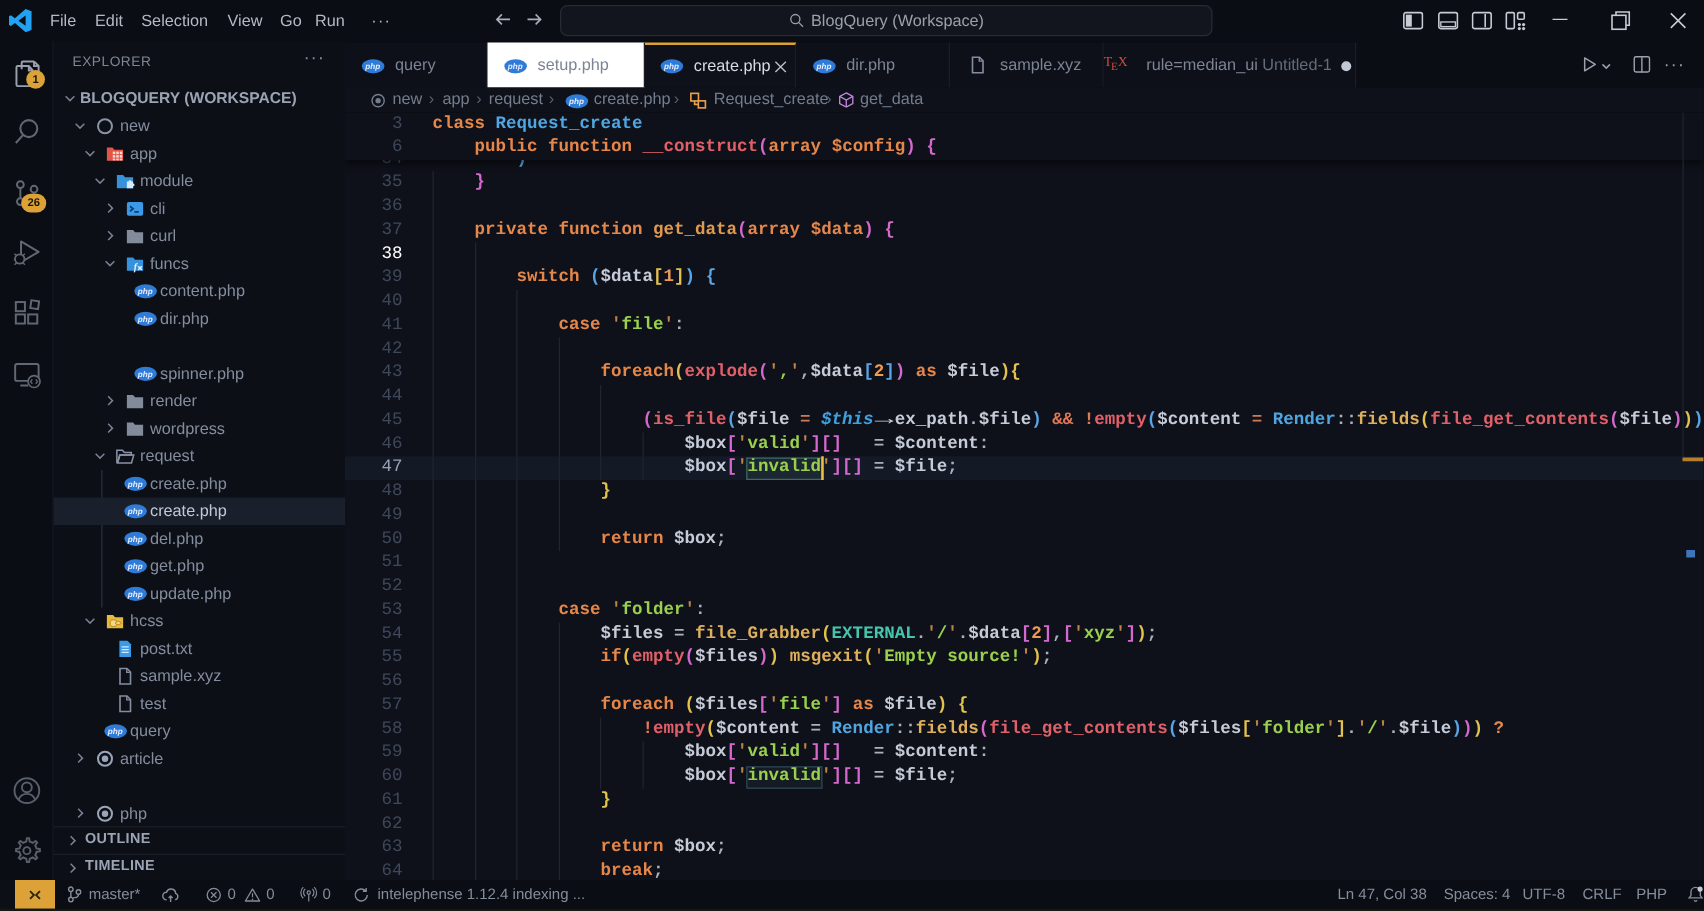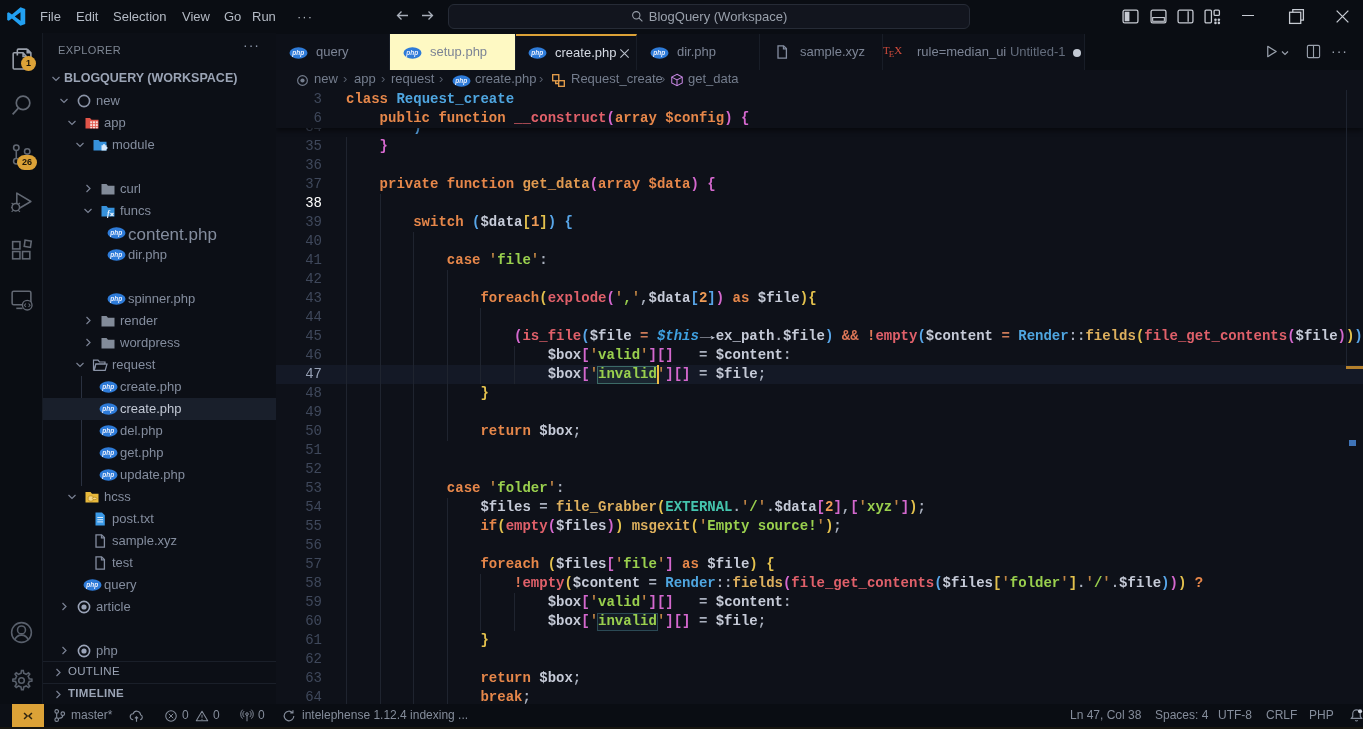--- a/index.html
+++ b/index.html
@@ -204,20 +204,31 @@
   <div class="row" style="top:101px">
       <svg class="abs" style="left:31px;top:5px" width="12" height="12" viewBox="0 0 12 12">
         <path d="M2.5 4 L6 7.5 L9.5 4" stroke="#7a8294" stroke-width="1.2" fill="none"></path>
       </svg>
       <svg class="abs" style="left:49px;top:3px" width="16" height="16" viewBox="0 0 16 16">
         <path d="M1.5 3 H6.5 L8 4.8 H14.5 V13.5 H1.5 Z" fill="#3792dc"></path>
         <path d="M9.5 8.2 h1.4 a1.1 1.1 0 1 1 2.2 0 h1.4 v1.6 a1.1 1.1 0 1 1 0 2.2 v1.6 h-5 z" fill="#d6e9fb"></path>
       </svg>
       <div class="rowlbl" style="left:69px;font-size:13px;color:#848d9e">module</div>
     </div>
+  <div class="row" style="top:123px">
+      <svg class="abs" style="left:39px;top:5px" width="12" height="12" viewBox="0 0 12 12">
+        <path d="M4.5 2 L8 5.5 L4.5 9" stroke="#7a8294" stroke-width="1.2" fill="none"></path>
+      </svg>
+      <svg class="abs" style="left:57px;top:3px" width="16" height="16" viewBox="0 0 16 16">
+        <rect x="1.5" y="2.5" width="13" height="11" rx="1.5" fill="#3b9ae8"></rect>
+        <path d="M4 6 L6.5 8 L4 10" stroke="#0d3f70" stroke-width="1.4" fill="none"></path>
+        <path d="M7.5 10.5 H11" stroke="#0d3f70" stroke-width="1.4"></path>
+      </svg>
+      <div class="rowlbl" style="left:77px;font-size:13px;color:#848d9e">cli</div>
+    </div>
   <div class="row" style="top:145px">
       <svg class="abs" style="left:39px;top:5px" width="12" height="12" viewBox="0 0 12 12">
         <path d="M4.5 2 L8 5.5 L4.5 9" stroke="#7a8294" stroke-width="1.2" fill="none"></path>
       </svg>
       <svg class="abs" style="left:57px;top:3px" width="16" height="16" viewBox="0 0 16 16">
         <path d="M1.5 3 H6.5 L8 4.8 H14.5 V13.5 H1.5 Z" fill="#828b99"></path>
       </svg>
       <div class="rowlbl" style="left:77px;font-size:13px;color:#848d9e">curl</div>
     </div>
   <div class="row" style="top:167px">
@@ -229,21 +240,21 @@
         <text x="7" y="13" font-family="Liberation Serif" font-style="italic" font-weight="bold" font-size="8" fill="#eaf3fd">f</text>
         <path d="M10.5 10 l3 3 m0 -3 l-3 3" stroke="#eaf3fd" stroke-width="1.1"></path>
       </svg>
       <div class="rowlbl" style="left:77px;font-size:13px;color:#848d9e">funcs</div>
     </div>
   <div class="row" style="top:189px">
       <svg class="abs" style="left:64px;top:5px" width="19" height="12" viewBox="0 0 19 12">
         <ellipse cx="9.5" cy="6" rx="9" ry="5.7" fill="#2e7bd8"></ellipse>
         <text x="3.2" y="8.4" font-family="Liberation Sans" font-style="italic" font-weight="bold" font-size="6.5" fill="#e8eefc">php</text>
       </svg>
-      <div class="rowlbl" style="left:85px;font-size:17px;color:#848d9e">content.php</div>
+      <div class="rowlbl" style="left:85px;font-size:13px;color:#848d9e">content.php</div>
     </div>
   <div class="row" style="top:211px">
       <svg class="abs" style="left:64px;top:5px" width="19" height="12" viewBox="0 0 19 12">
         <ellipse cx="9.5" cy="6" rx="9" ry="5.7" fill="#2e7bd8"></ellipse>
         <text x="3.2" y="8.4" font-family="Liberation Sans" font-style="italic" font-weight="bold" font-size="6.5" fill="#e8eefc">php</text>
       </svg>
       <div class="rowlbl" style="left:85px;font-size:13px;color:#848d9e">dir.php</div>
     </div>
   <div class="row" style="top:255px">
       <svg class="abs" style="left:64px;top:5px" width="19" height="12" viewBox="0 0 19 12">
@@ -378,39 +389,39 @@
         <circle cx="8" cy="8" r="5.6" stroke="#9ba4b8" stroke-width="1.6" fill="none"></circle>
         <circle cx="8" cy="8" r="2.6" fill="#9ba4b8"></circle>
       </svg>
       <div class="rowlbl" style="left:53px;font-size:13px;color:#848d9e">php</div>
     </div>
   <div class="abs" style="left:0;top:628px;width:233px;height:1px;background:#1a1f29"></div>
   <div class="row" style="top:628px">
       <svg class="abs" style="left:9px;top:6px" width="12" height="12" viewBox="0 0 12 12">
         <path d="M4.5 2 L8 5.5 L4.5 9" stroke="#7a8294" stroke-width="1.2" fill="none"></path>
       </svg>
-      <div class="rowlbl" style="left:25px;top:4px;font-weight:normal;font-size:11.5px;color:#9ba4b5;letter-spacing:0.3px">OUTLINE</div>
+      <div class="rowlbl" style="left:25px;top:4px;font-weight:bold;font-size:11.5px;color:#9ba4b5;letter-spacing:0.3px">OUTLINE</div>
     </div>
   <div class="abs" style="left:0;top:650px;width:233px;height:1px;background:#1a1f29"></div>
   <div class="row" style="top:650px">
       <svg class="abs" style="left:9px;top:6px" width="12" height="12" viewBox="0 0 12 12">
         <path d="M4.5 2 L8 5.5 L4.5 9" stroke="#7a8294" stroke-width="1.2" fill="none"></path>
       </svg>
       <div class="rowlbl" style="left:25px;top:4px;font-weight:bold;font-size:11.5px;color:#9ba4b5;letter-spacing:0.3px">TIMELINE</div>
     </div>
 </div>
 <div class="abs" id="tabbar">
   <div class="tab" style="left:0px;width:114px;background:#0d1018">
     <svg class="abs" style="left:13px;top:13px" width="19" height="12" viewBox="0 0 19 12">
         <ellipse cx="9.5" cy="6" rx="9" ry="5.7" fill="#2e7bd8"></ellipse>
         <text x="3.2" y="8.4" font-family="Liberation Sans" font-style="italic" font-weight="bold" font-size="6.5" fill="#e8eefc">php</text>
       </svg>
     <div class="tablbl" style="left:40px">query</div>
   </div>
-  <div class="tab" style="left:114px;width:126px;background:#fef9c3">
+  <div class="tab" style="left:114px;width:126px;background:#ffffff">
     <svg class="abs" style="left:13px;top:13px" width="19" height="12" viewBox="0 0 19 12">
         <ellipse cx="9.5" cy="6" rx="9" ry="5.7" fill="#2e7bd8"></ellipse>
         <text x="3.2" y="8.4" font-family="Liberation Sans" font-style="italic" font-weight="bold" font-size="6.5" fill="#e8eefc">php</text>
       </svg>
     <div class="tablbl" style="left:40px">setup.php</div>
   </div>
   <div class="tab" style="left:240px;width:121px;background:#0e1119;border-top:2px solid #dba137">
     <svg class="abs" style="left:12px;top:11px" width="19" height="12" viewBox="0 0 19 12">
         <ellipse cx="9.5" cy="6" rx="9" ry="5.7" fill="#2e7bd8"></ellipse>
         <text x="3.2" y="8.4" font-family="Liberation Sans" font-style="italic" font-weight="bold" font-size="6.5" fill="#e8eefc">php</text>

